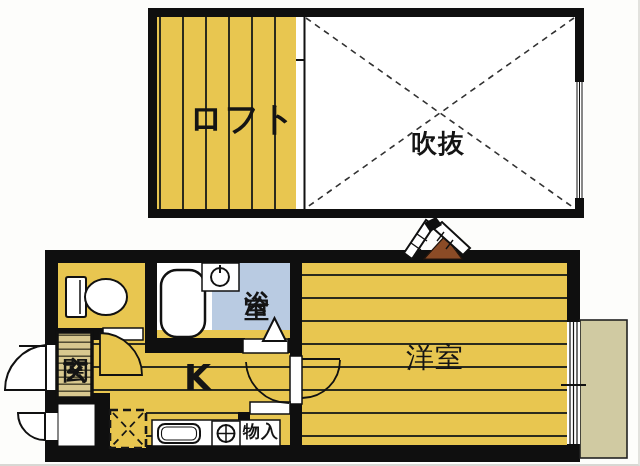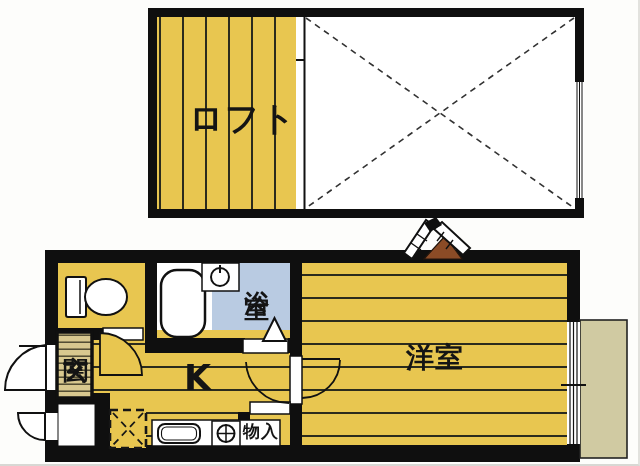--- a/index.html
+++ b/index.html
@@ -12,21 +12,21 @@
   }
   .stage svg{position:absolute;left:0;top:0;}
   .lbl{position:absolute;color:#141414;white-space:nowrap;user-select:none;}
   .lbl.h{letter-spacing:1px;}
   .lbl.v{writing-mode:vertical-rl;text-orientation:upright;line-height:1.05;}
   #loftLbl{left:189px;top:96px;font-size:34px;font-weight:700;letter-spacing:1px;}
   #voidLbl{left:411px;top:126px;font-size:26px;font-weight:600;}
   #genkanLbl{left:62px;top:336px;font-size:25px;font-weight:700;letter-spacing:2px;}
   #bathLbl{left:243px;top:271px;font-size:25px;font-weight:600;letter-spacing:4px;}
   #kLbl{left:184px;top:358px;font-size:35px;font-weight:600;}
-  #westLbl{left:406px;top:339px;font-size:28px;font-weight:700;letter-spacing:1px;text-align:right;}
+  #westLbl{left:406px;top:339px;font-size:28px;font-weight:400;letter-spacing:1px;text-align:right;}
   #storLbl{left:243px;top:420px;font-size:17px;font-weight:600;}
 </style>
 </head>
 <body>
 
 <div class="stage">
 <svg width="640" height="466" viewBox="0 0 640 466">
   <defs>
     <pattern id="vplank" width="23" height="20" patternUnits="userSpaceOnUse">
       <rect width="23" height="20" fill="#e8c650"></rect>
@@ -163,18 +163,19 @@
       <path d="M 45 413 L 18 413 A 27 27 0 0 0 45 440 Z" fill="#fff" stroke="#111" stroke-width="2"></path>
       <path d="M 100 375 L 100 333 A 42 42 0 0 1 142 375 Z" fill="#e8c650" stroke="#111" stroke-width="1.8"></path>
       <path d="M 246 362 A 43 43 0 0 0 289 403" fill="none" stroke="#111" stroke-width="1.8"></path>
       <path d="M 340 360 A 38 38 0 0 1 302 398" fill="none" stroke="#111" stroke-width="1.8"></path>
       <line x1="302" y1="359" x2="340" y2="359" stroke="#111" stroke-width="2"></line>
     </g>
   </g>
 </svg>
 
 <div class="lbl h" id="loftLbl">ロフト</div>
+<div class="lbl h" id="voidLbl">吹抜</div>
 <div class="lbl v" id="genkanLbl">玄関</div>
 <div class="lbl v" id="bathLbl">浴室</div>
 <div class="lbl h" id="kLbl">K</div>
 <div class="lbl h" id="westLbl">洋室</div>
 <div class="lbl h" id="storLbl">物入</div>
 
 </div>
 </body></html>

